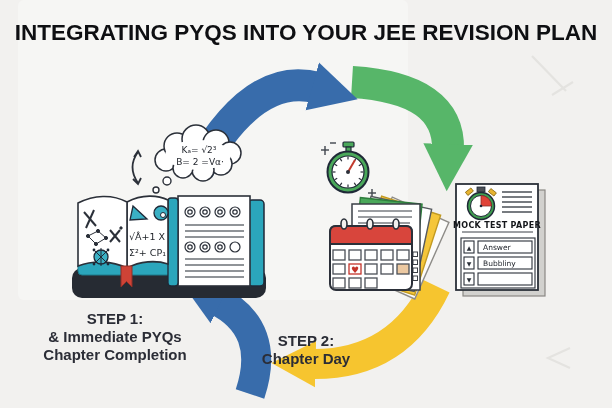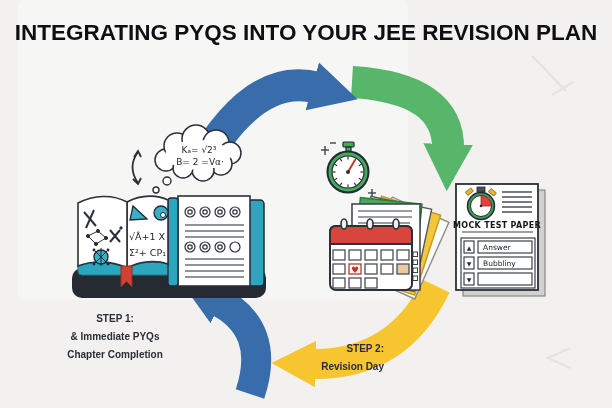--- a/index.html
+++ b/index.html
@@ -5,23 +5,23 @@
   :root{
     --background:#f2f1ef; --arrow-blue:#386cab; --arrow-green:#57b669; --arrow-yellow:#f6c52f;
     --teal-accent:#2ba6bc; --red-accent:#d8453c; --outline-dark:#232830; --text-dark:#16171b;
   }
   html,body{margin:0;padding:0;}
   body{background:#dcdcda;font-family:"Liberation Sans",sans-serif;}
   .stage{position:relative;width:612px;height:408px;background:var(--background);overflow:hidden;}
   .bg-patch{position:absolute;left:18px;top:0;width:390px;height:300px;background:#f6f6f4;border-radius:6px;}
   .title{position:absolute;left:0;top:20px;width:612px;text-align:center;font-weight:bold;
          font-size:22.5px;letter-spacing:0px;color:#0e0f12;}
-  .step{position:absolute;text-align:center;font-weight:bold;color:#2b2d36;font-size:10px;line-height:18px;}
+  .step{position:absolute;text-align:center;font-weight:bold;color:#2b2d36;font-size:15px;line-height:18px;}
   .step1{left:20px;top:310px;width:190px;}
-  .step2{left:228px;top:340px;width:156px;text-align:right;}
+  .step2{left:228px;top:332px;width:156px;}
   .step3{left:424px;top:313px;width:182px;}
   svg{position:absolute;left:0;top:0;}
   svg text{font-family:"DejaVu Sans",sans-serif;}
 </style>
 </head>
 <body>
 
 <div class="stage">
   <div class="bg-patch"></div>
 
@@ -268,15 +268,15 @@
 
   <div class="title">INTEGRATING PYQS INTO YOUR JEE REVISION PLAN</div>
 
   <div class="step step1">
     <div>STEP 1:</div>
     <div>&amp; Immediate PYQs</div>
     <div>Chapter Completion</div>
   </div>
   <div class="step step2">
     <div>STEP 2:</div>
-    <div>Revision Day</div>
+    <div>Chapter Day</div>
   </div>
 </div>
 
 </body></html>

